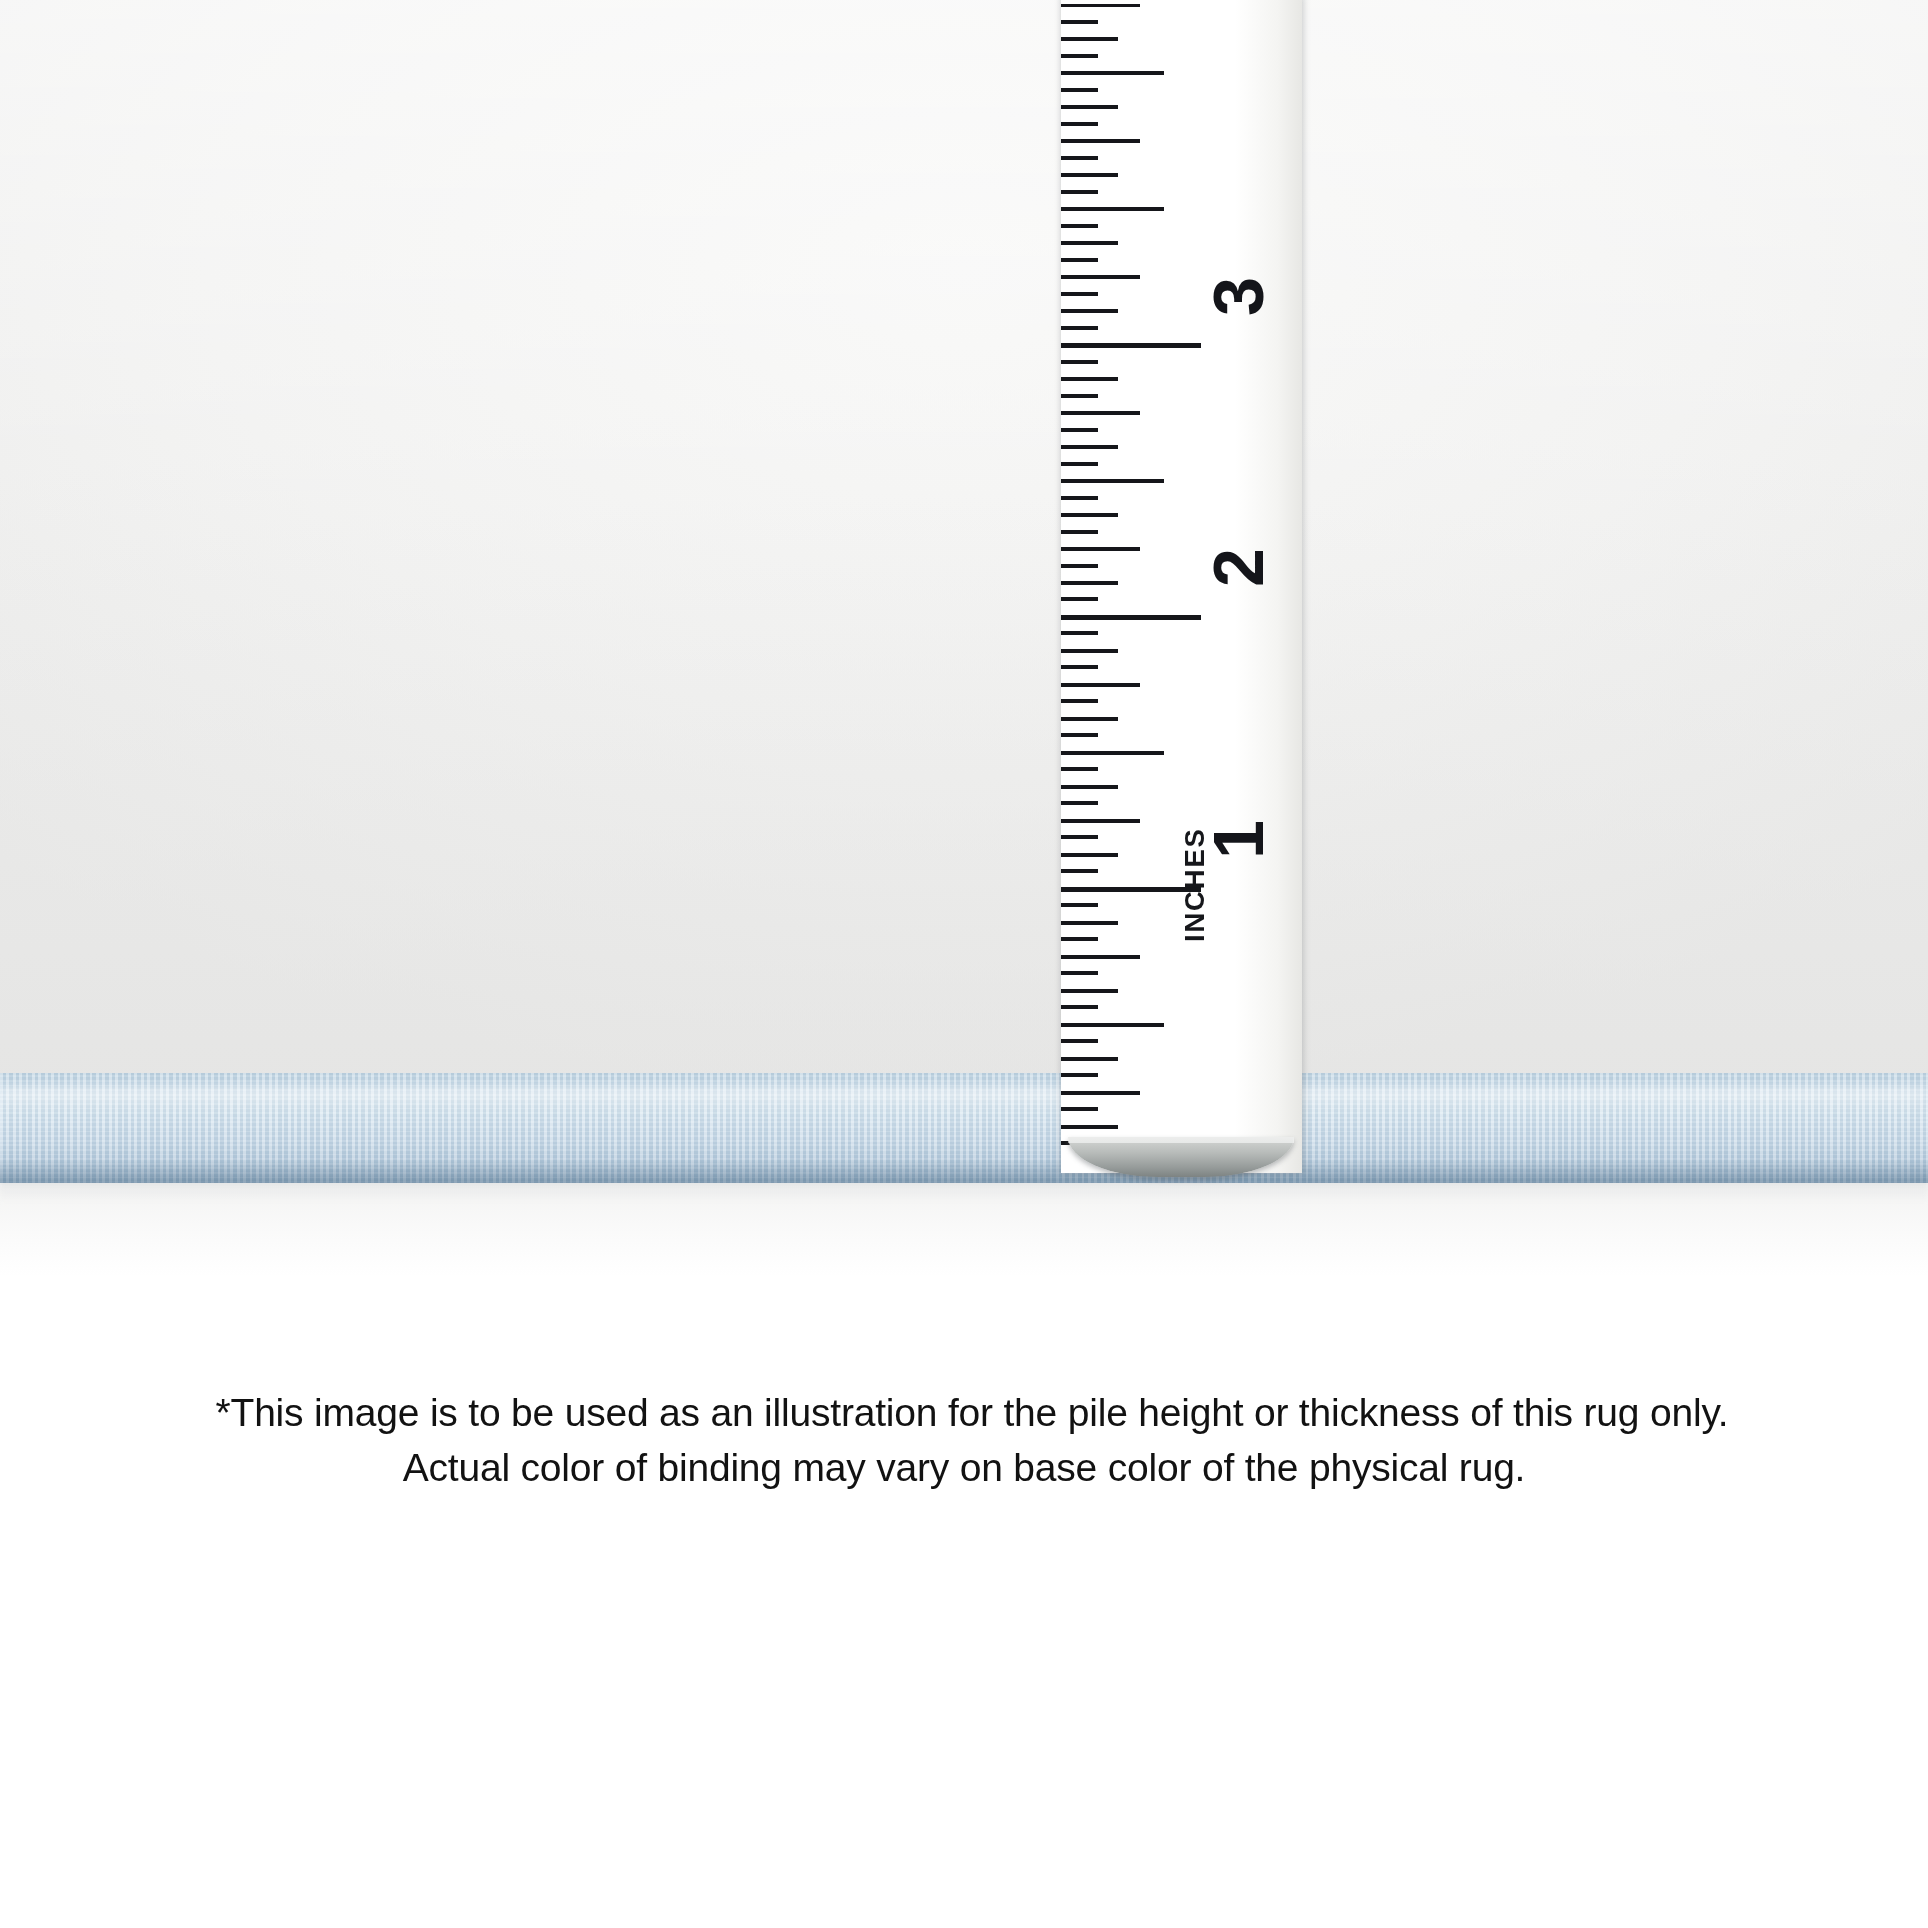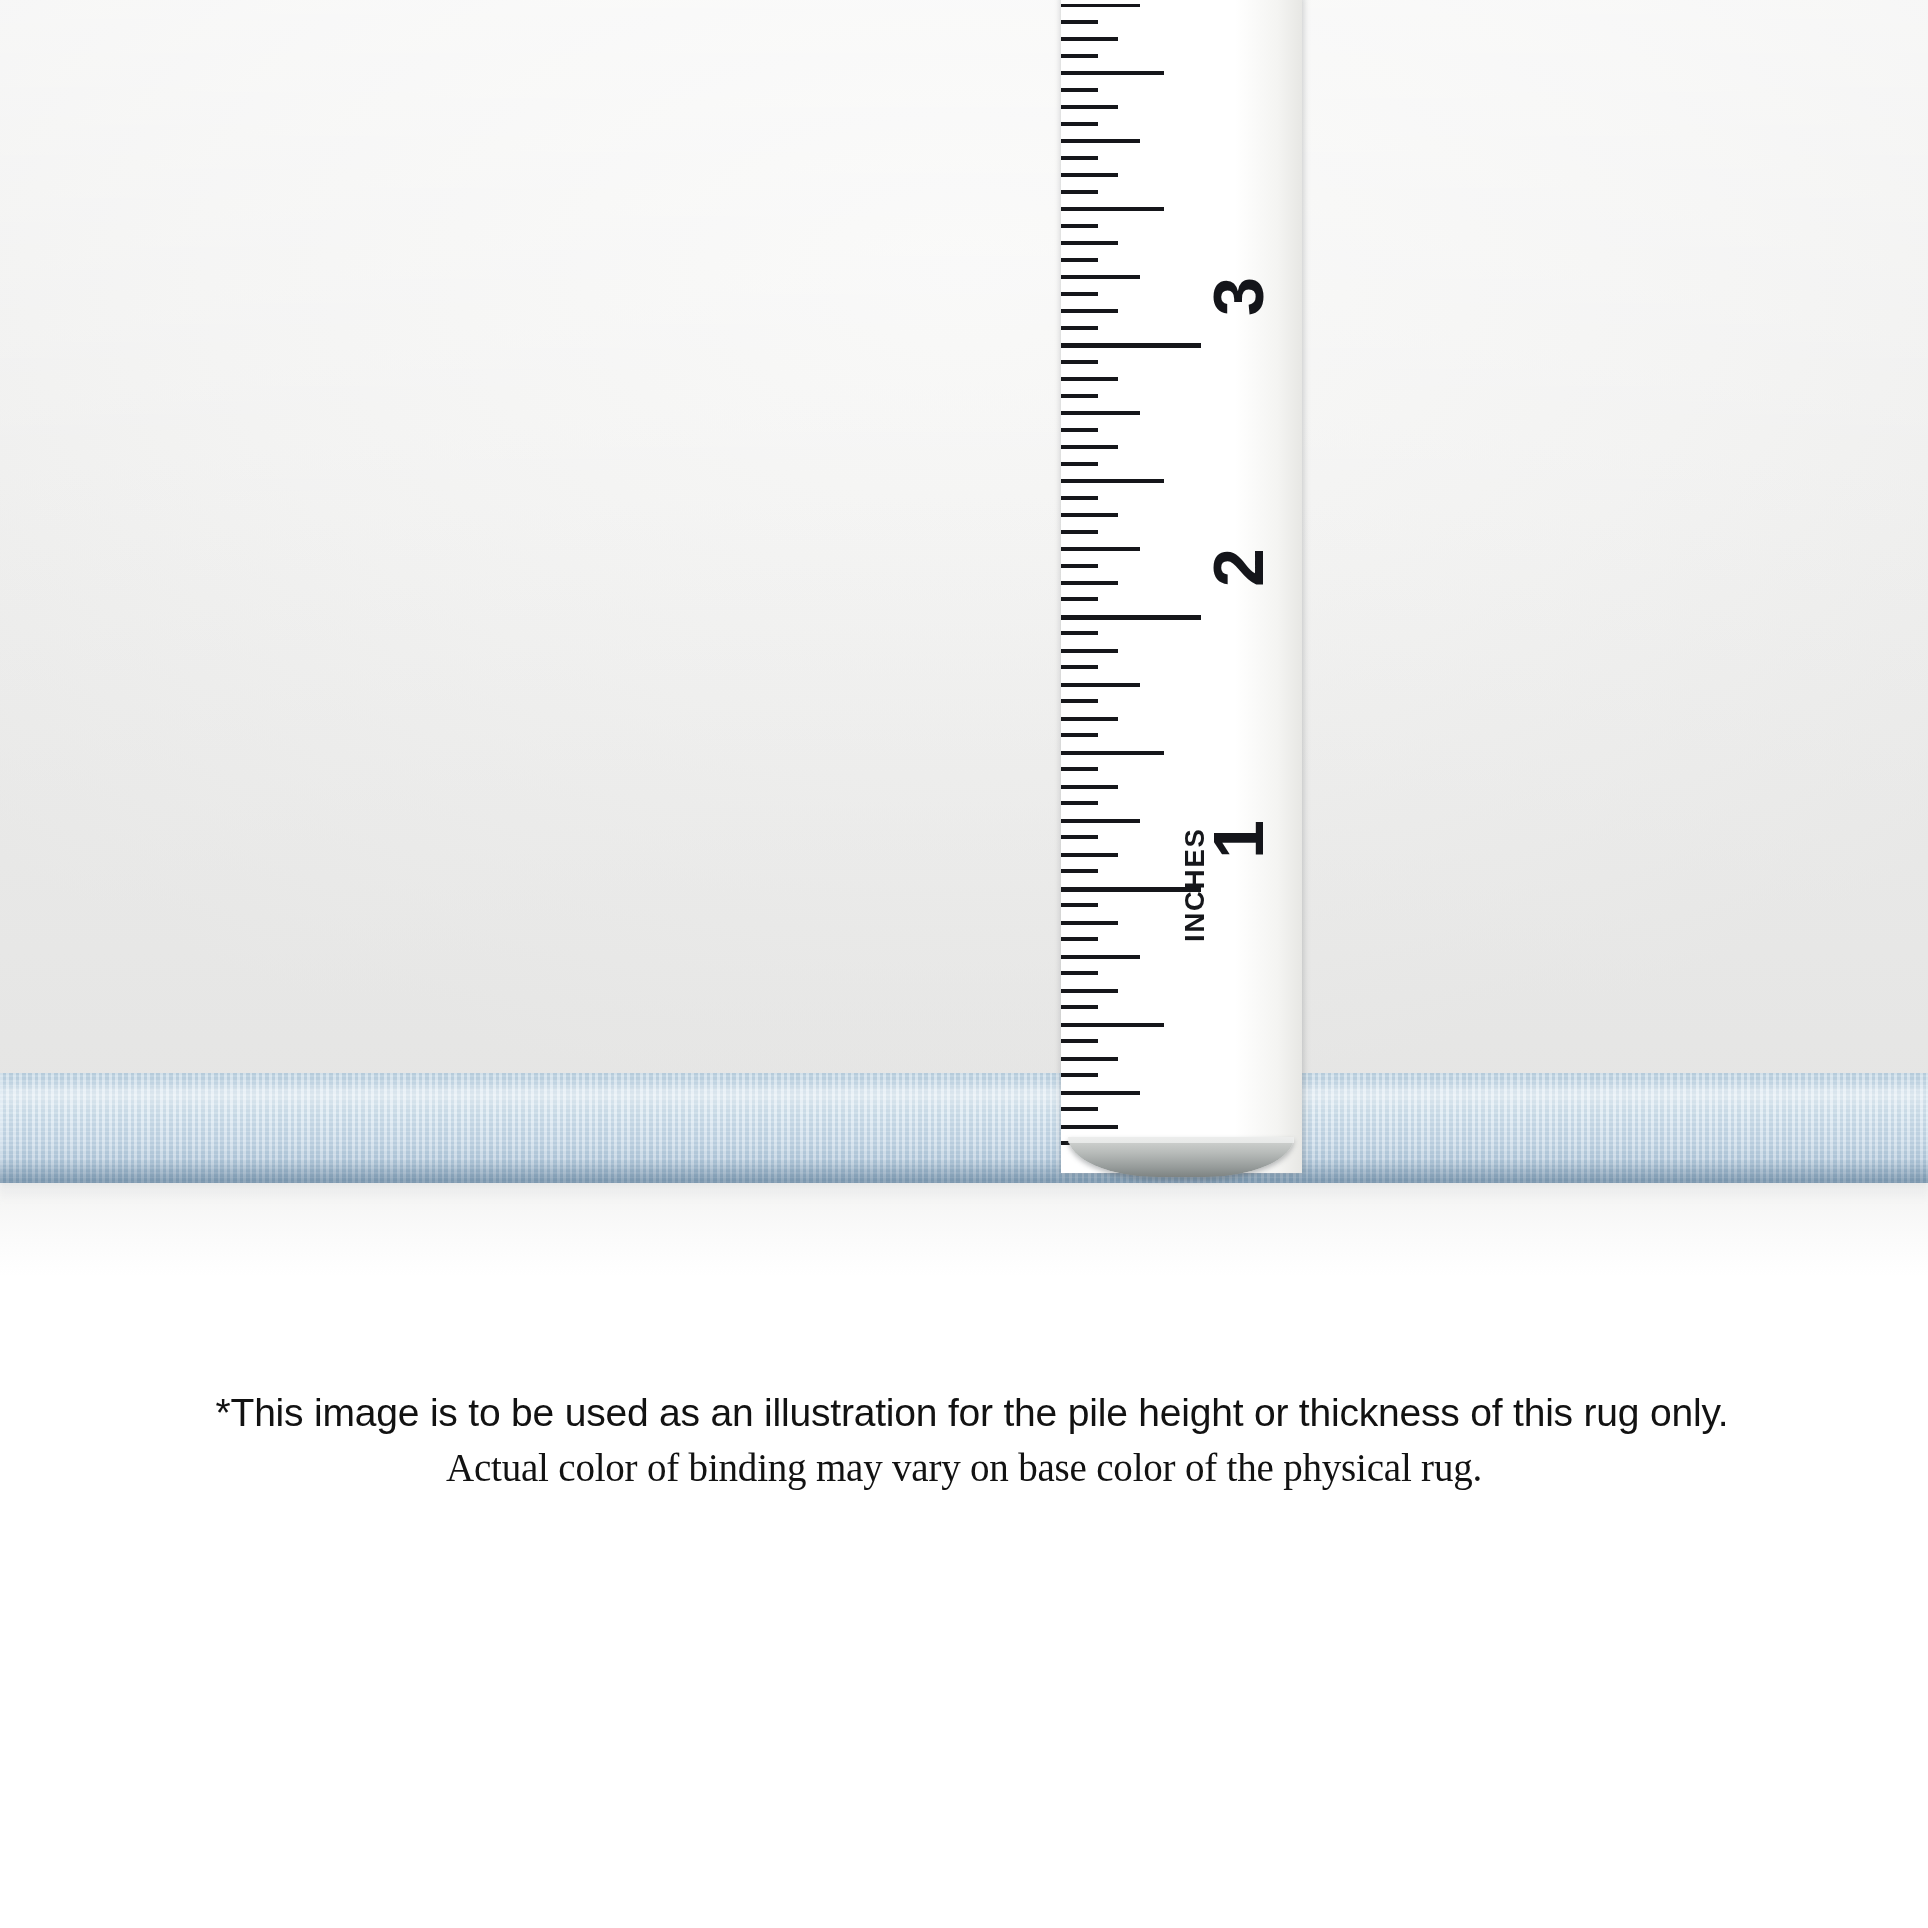--- a/index.html
+++ b/index.html
@@ -211,21 +211,21 @@
     top: 1385px;
     width: 1928px;
     text-align: center;
     color: #121212;
     font-family: "Liberation Sans", sans-serif;
     font-size: 39px;
     line-height: 1.42;
     letter-spacing: -0.2px;
   }
   .caption .line1 { display: block; margin-left: 16px; }
-  .caption .line2 { display: block; font-family: Liberation Serif, serif; }
+  .caption .line2 { display: block; }
 </style>
 </head>
 <body>
 
 <div class="scene">
 
   <div class="photo">
 
     <div class="backdrop"></div>
     <div class="backdrop-shade"></div>

